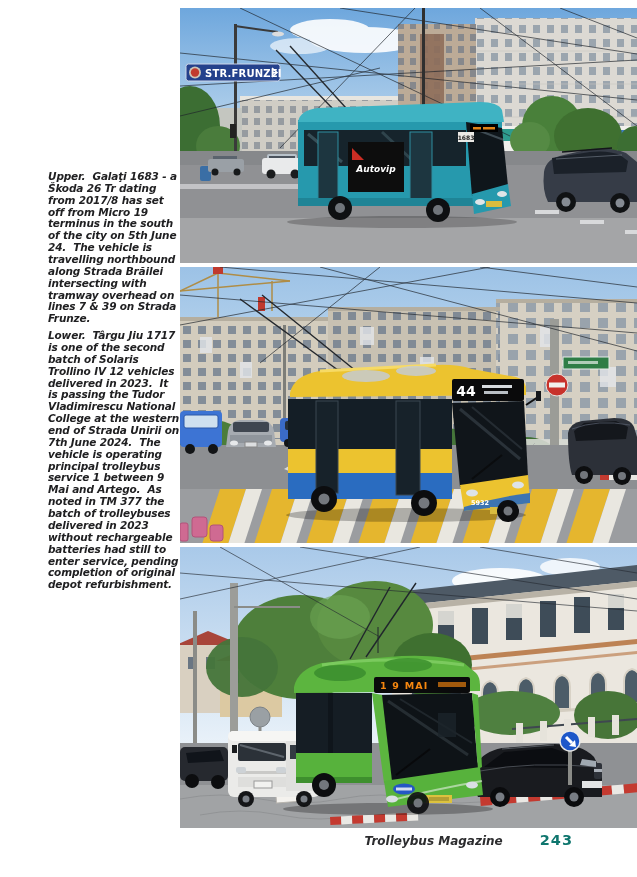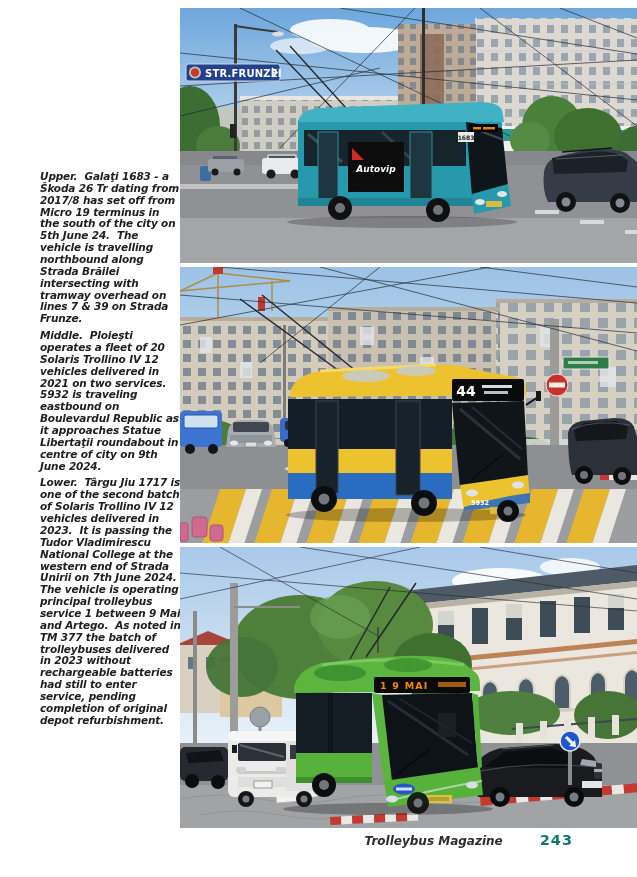--- a/index.html
+++ b/index.html
@@ -2,38 +2,37 @@
 <html><head>
 <meta charset="utf-8">
 <style>
   html,body{margin:0;padding:0;}
   body{
     width:637px;height:877px;background:#ffffff;position:relative;overflow:hidden;
     font-family:"DejaVu Sans", sans-serif;
   }
   .captions{position:absolute;left:40px;top:171px;width:141px;}
   .captions p{
-    margin:0 0 5px 0;
+    margin:0 0 5px 8px;
     font-style:italic;font-weight:700;font-size:10.5px;line-height:1.13;
     color:#202022;white-space:pre-wrap;letter-spacing:-0.15px;
   }
   .photos{position:absolute;left:180px;top:8px;width:362px;}
   .photo{margin:0 0 4px 0;padding:0;display:block;}
   .photo svg{display:block;}
   svg text{font-family:"DejaVu Sans", sans-serif;}
   .footer{position:absolute;top:832px;right:64px;display:flex;align-items:flex-end;gap:37px;}
   .footer .mag{font-style:italic;font-weight:700;font-size:12px;color:#2c2c2e;}
   .footer .num{font-weight:700;font-size:14.5px;color:#0f766e;letter-spacing:1px;}
 </style>
 </head>
 <body>
 
 <div class="captions">
   <p>Upper.  Galaţi 1683 - a Škoda 26 Tr dating from 2017/8 has set off from Micro 19 terminus in the south of the city on 5th June 24.  The vehicle is travelling northbound along Strada Brăilei intersecting with tramway overhead on lines 7 &amp; 39 on Strada Frunze.</p>
-  <p>Middle.  Ploieşti operates a fleet of 20 Solaris Trollino IV 12 vehicles delivered in 2021 on two services.  5932 is traveling eastbound on Boulevardul Republic as it approaches Statue Libertaţii roundabout in centre of city on 9th June 2024.</p>
   <p>Lower.  Târgu Jiu 1717 is one of the second batch of Solaris Trollino IV 12 vehicles delivered in 2023.  It is passing the Tudor Vladimirescu National College at the western end of Strada Unirii on 7th June 2024.  The vehicle is operating principal trolleybus service 1 between 9 Mai and Artego.  As noted in TM 377 the batch of trolleybuses delivered in 2023 without rechargeable batteries had still to enter service, pending completion of original depot refurbishment.</p>
 </div>
 
 <div class="photos">
 
   <figure class="photo">
   <svg width="457" height="255" viewBox="0 0 457 255">
     <defs>
       <linearGradient id="skyA" x1="0" y1="0" x2="0" y2="1">
         <stop offset="0" stop-color="#6ea7dd"></stop>

